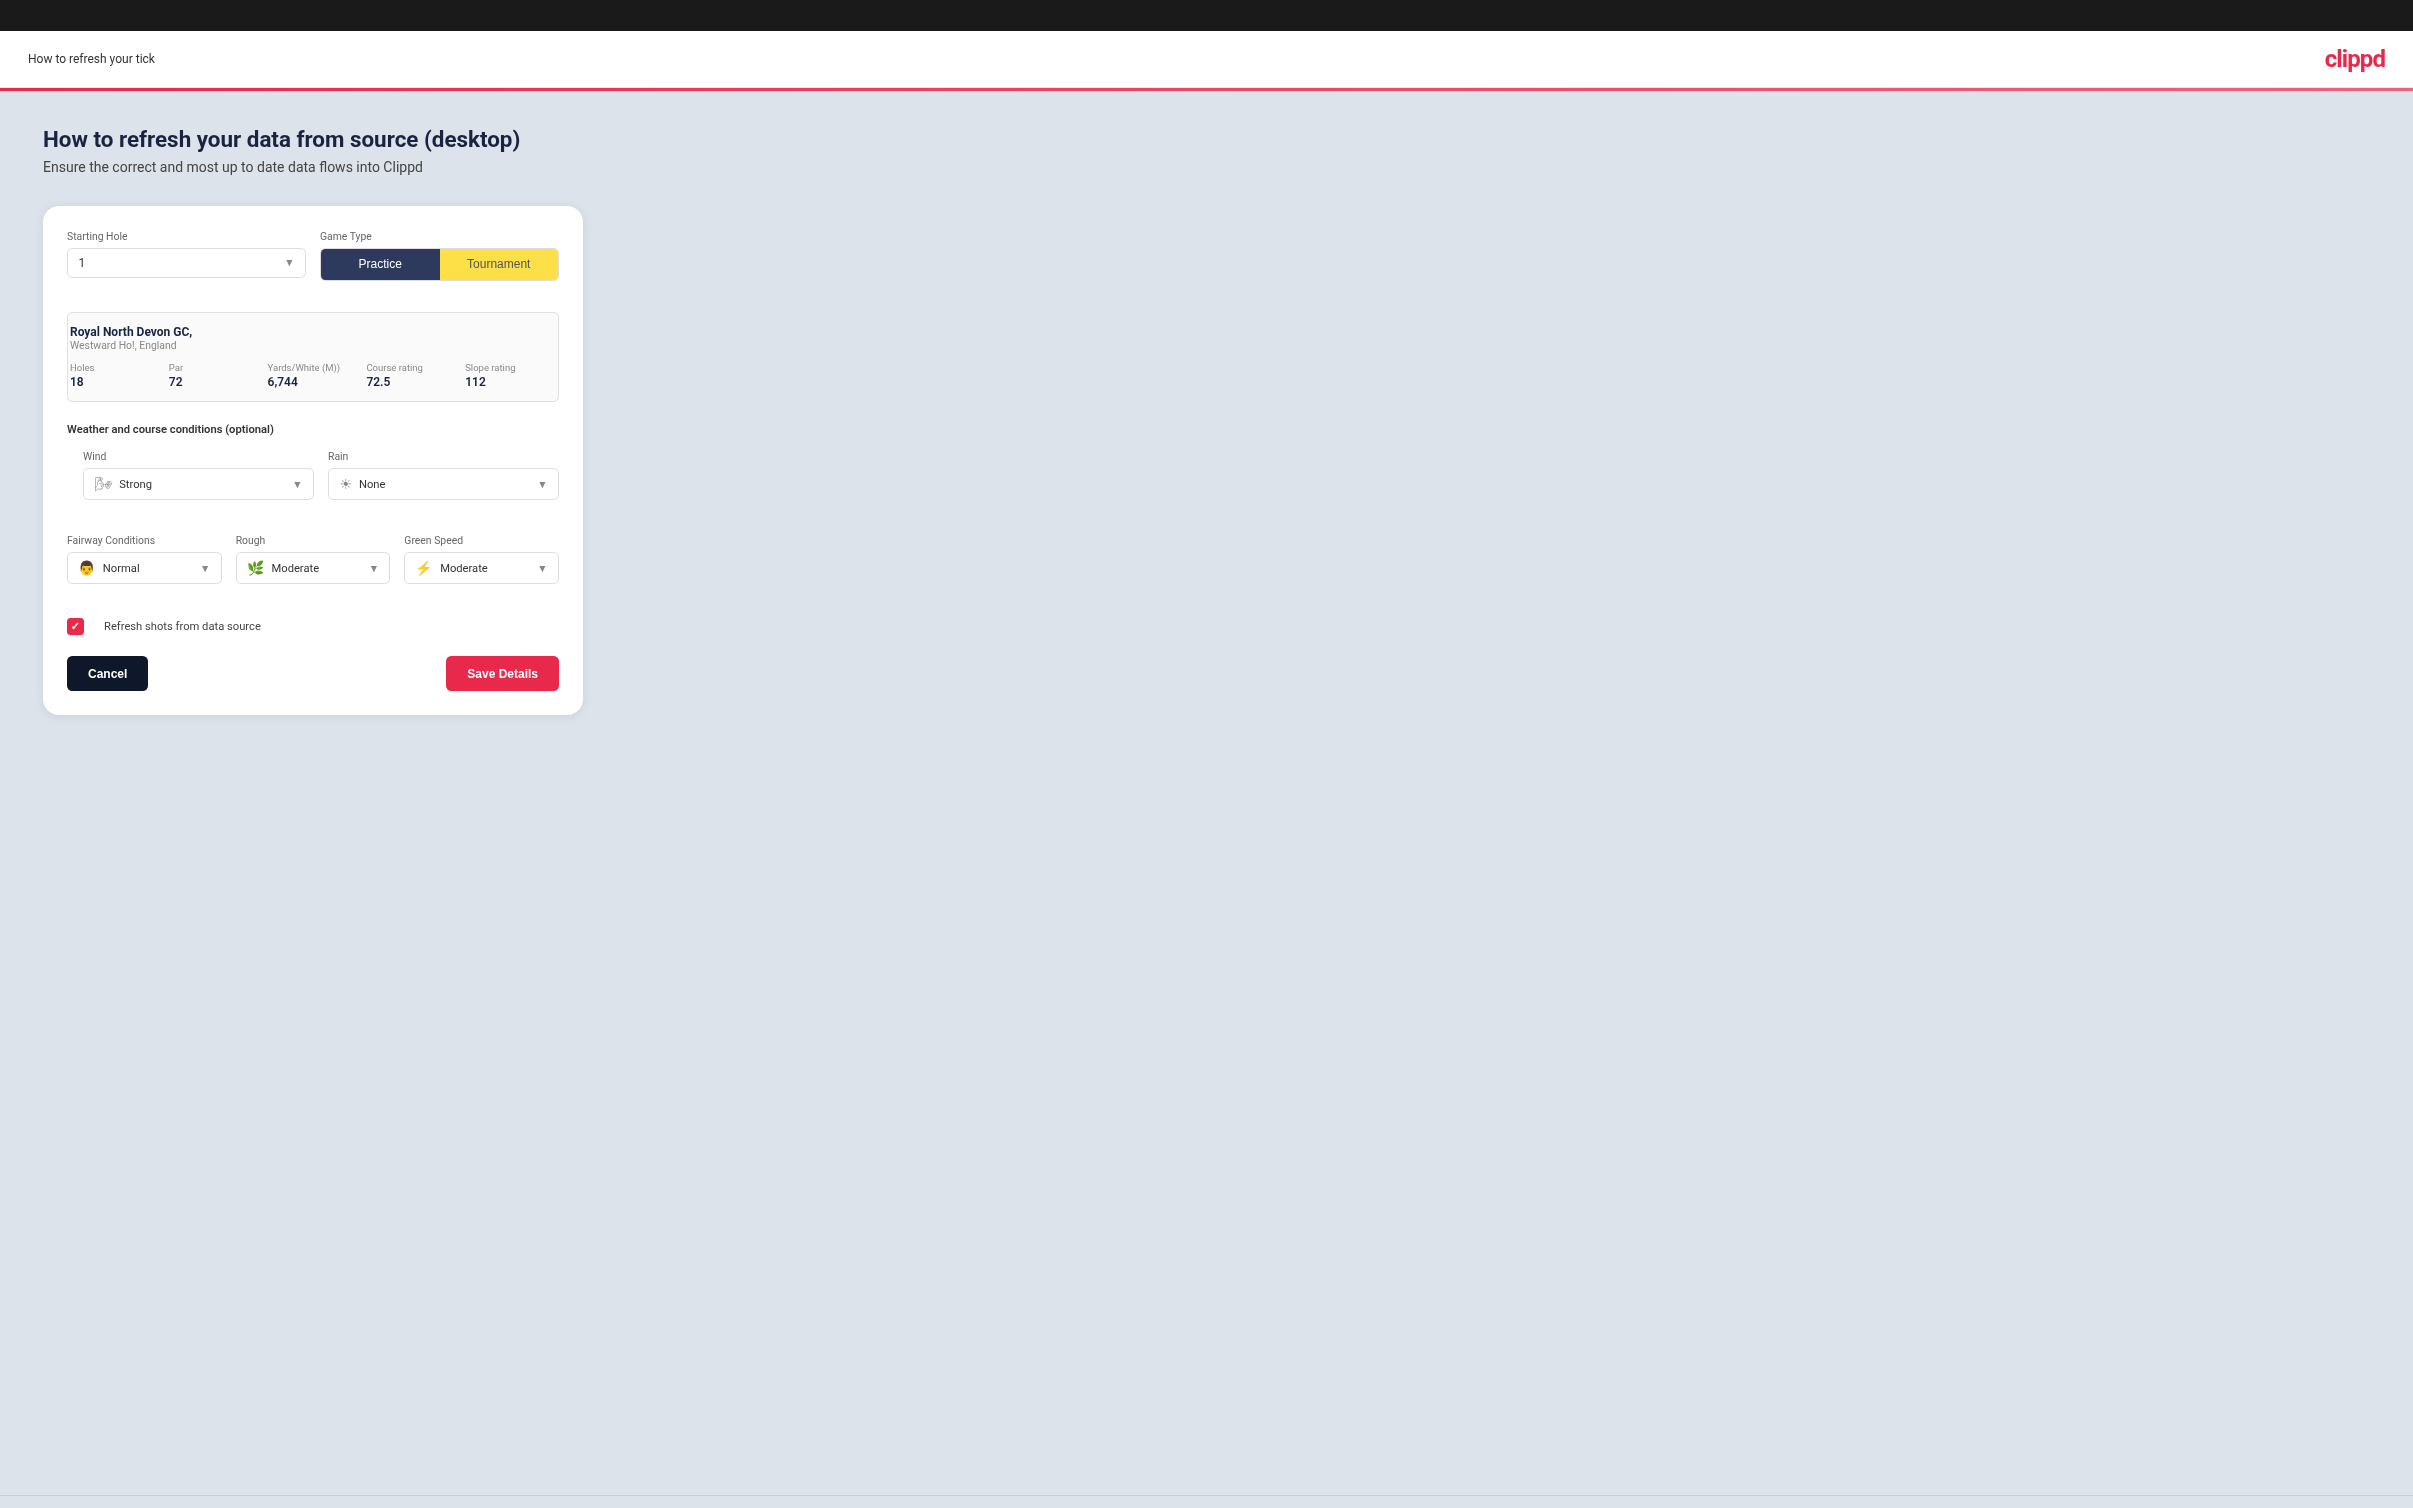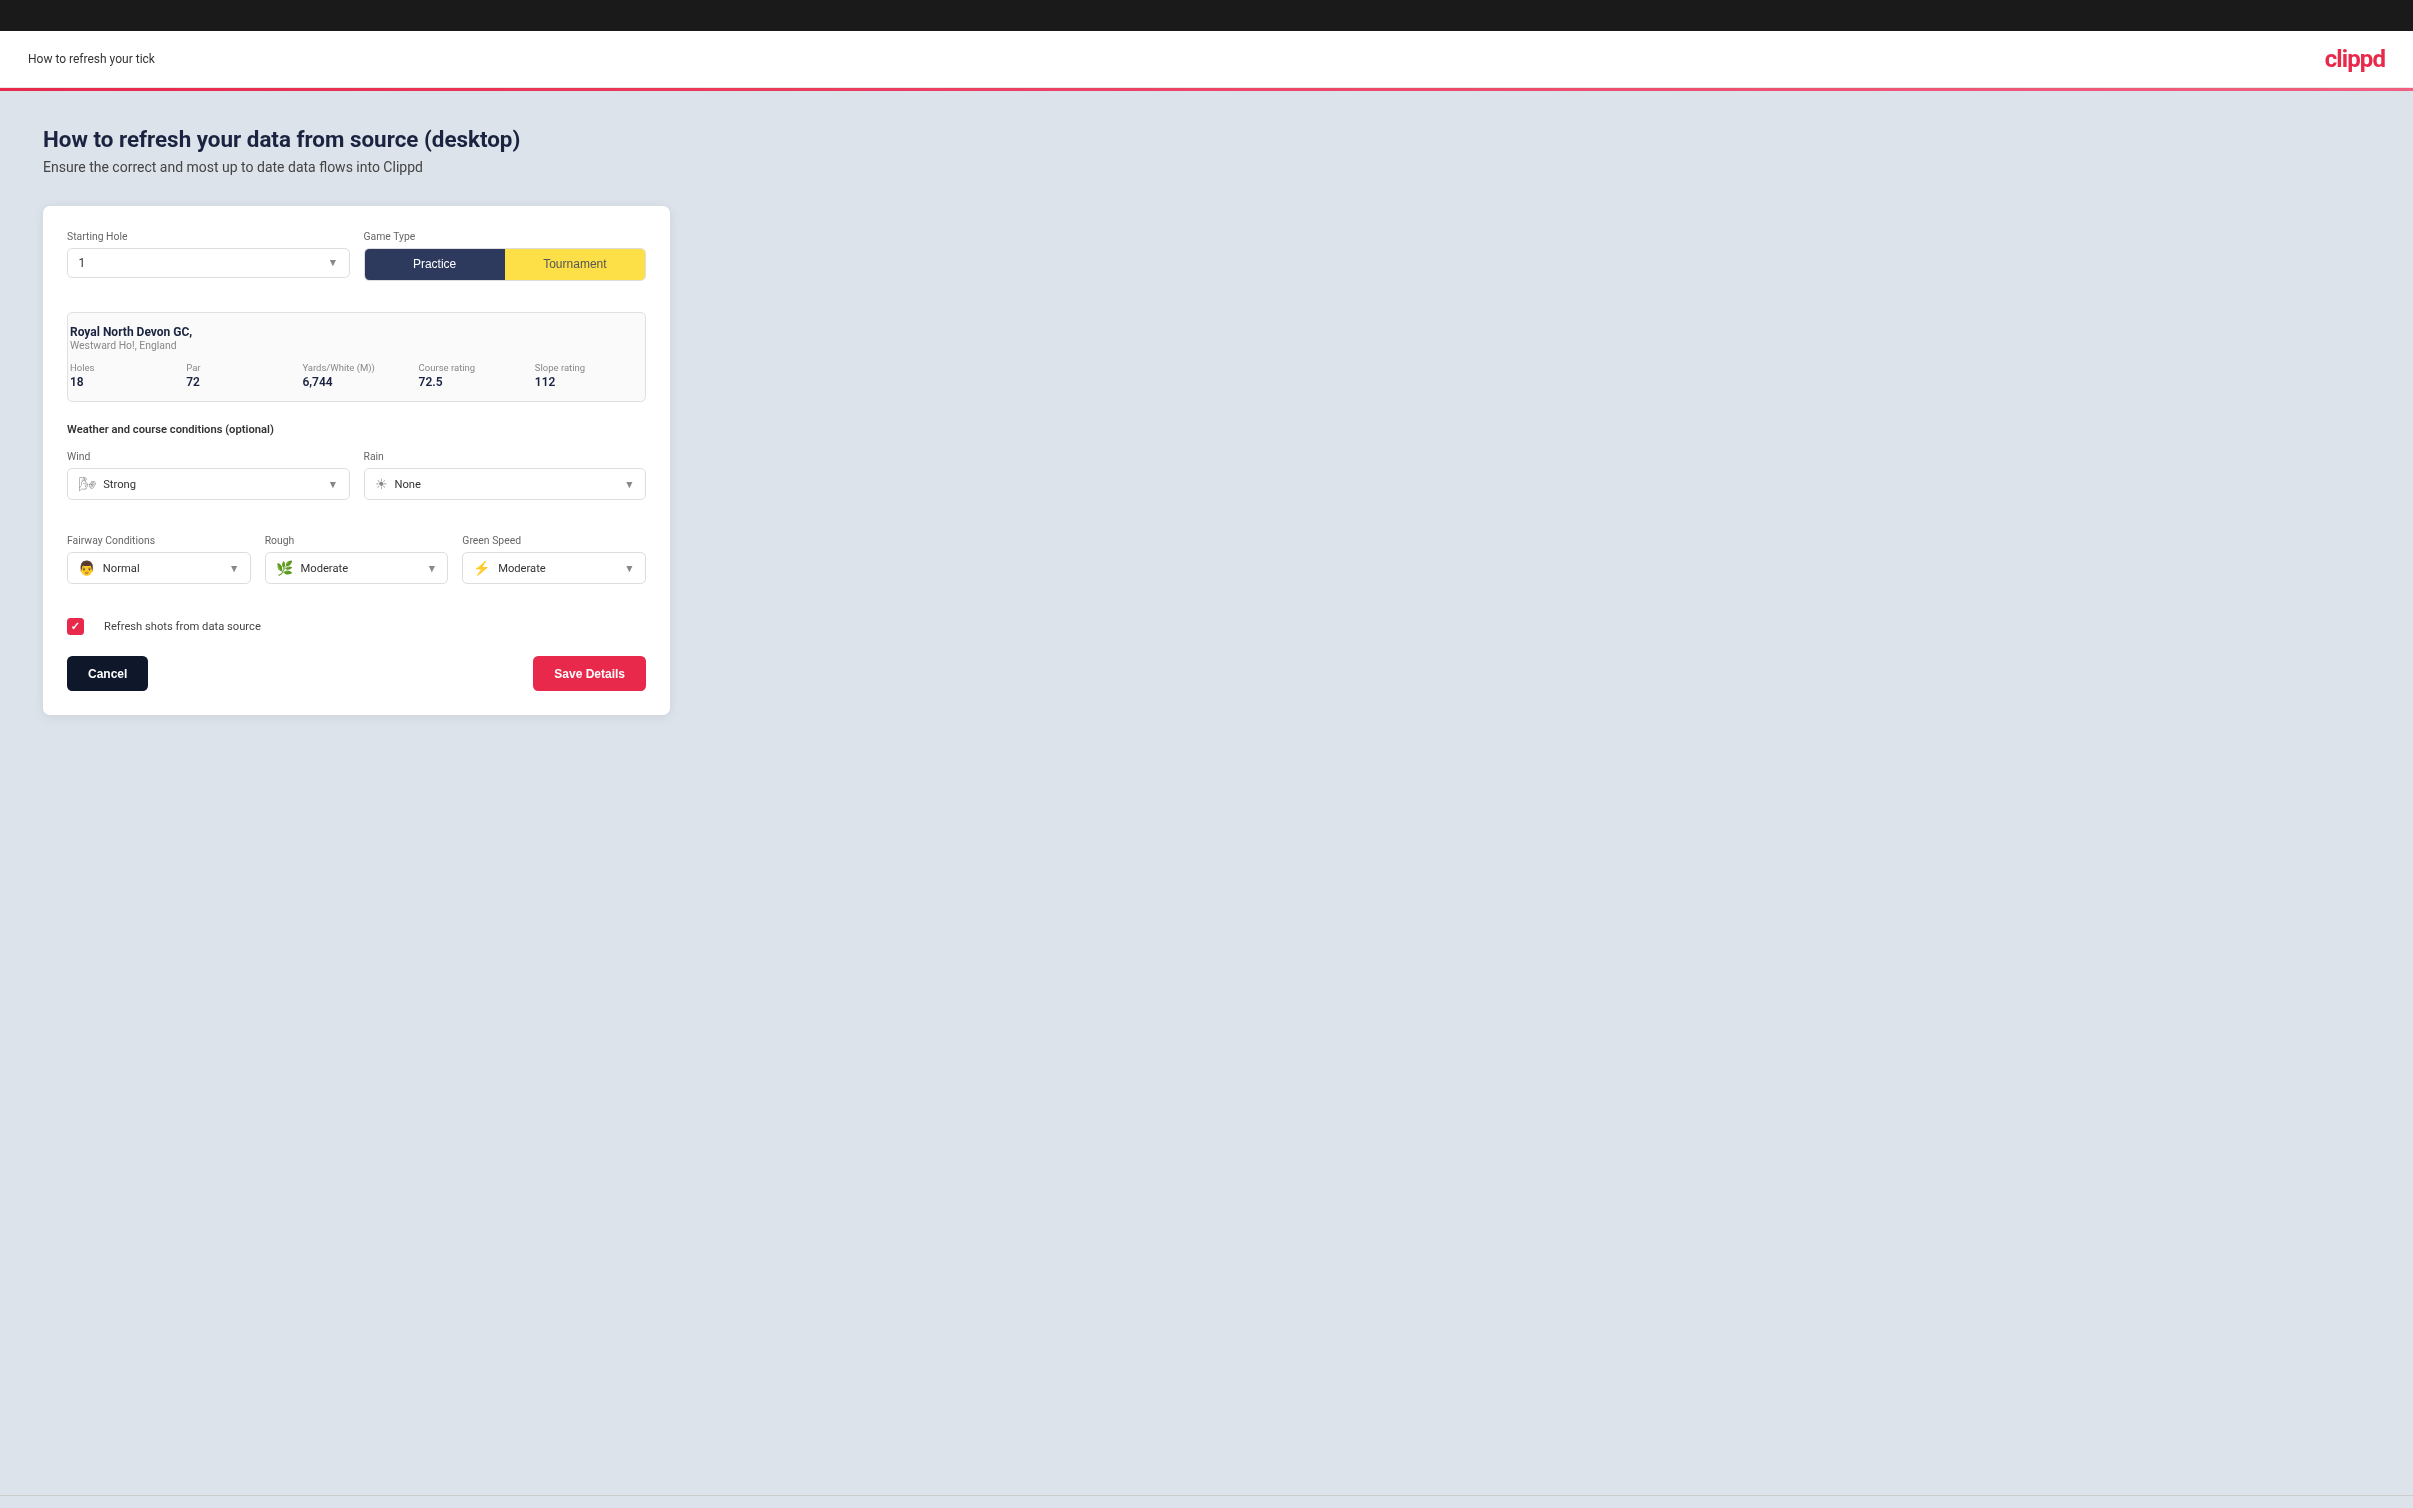--- a/index.html
+++ b/index.html
@@ -61,23 +61,23 @@
     }
 
     .content-layout {
       display: flex;
       gap: 52px;
       align-items: flex-start;
     }
 
     .form-panel {
       background: #ffffff;
-      border-radius: 7px;
+      border-radius: 16px;
       padding: 24px;
-      width: 627px;
+      width: 540px;
       flex-shrink: 0;
       box-shadow: 0 1.7px 10.4px rgba(0,0,0,0.08);
     }
 
     .form-section {
       margin-bottom: 17px;
     }
 
     .form-label {
       font-size: 10.4px;
@@ -180,20 +180,21 @@
       font-weight: 600;
       color: #333;
       margin-bottom: 14px;
     }
 
     .conditions-grid {
       display: grid;
       grid-template-columns: 1fr 1fr;
       gap: 14px;
       margin-bottom: 17px;
+      margin-left: 16px;
     }
 
     .conditions-grid-3 {
       display: grid;
       grid-template-columns: 1fr 1fr 1fr;
       gap: 14px;
       margin-bottom: 17px;
     }
 
     .select-with-icon {

